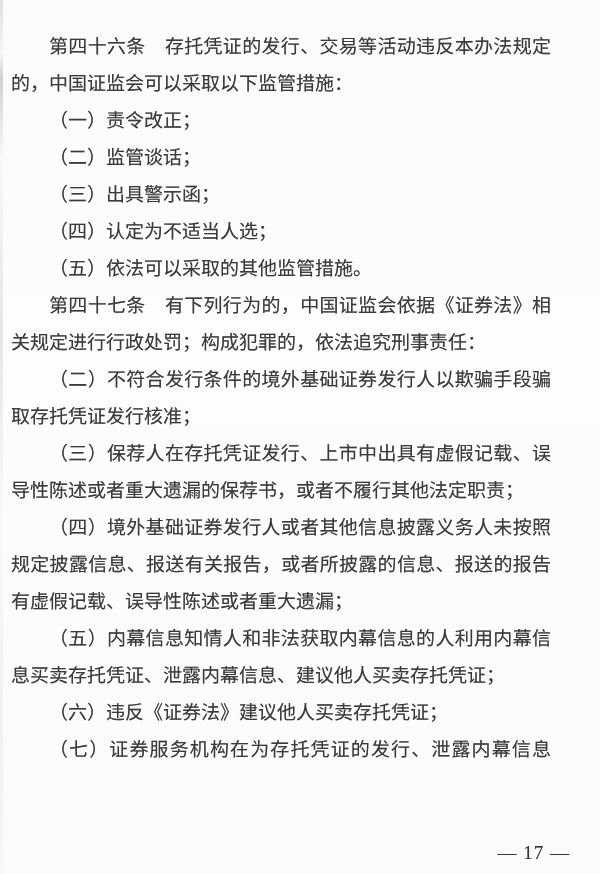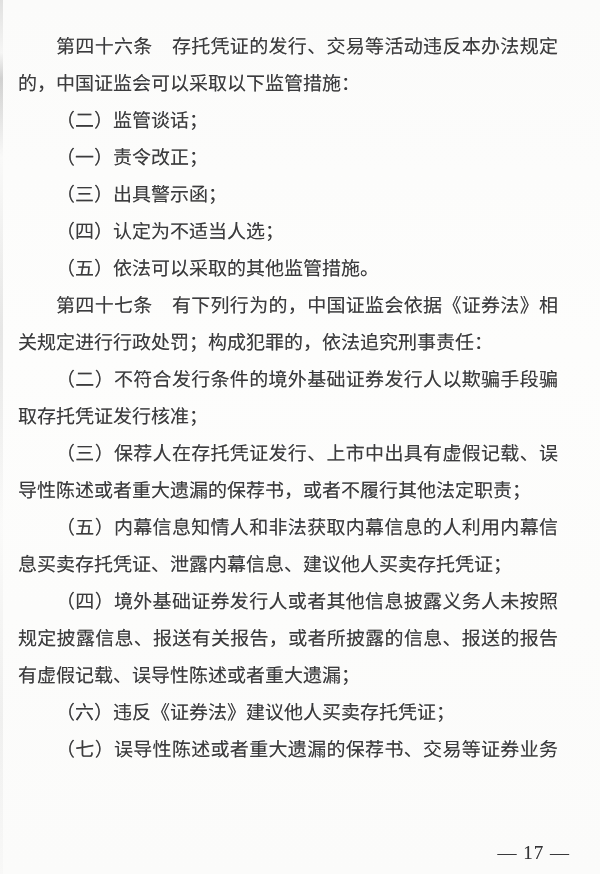--- a/index.html
+++ b/index.html
@@ -35,21 +35,21 @@
       rgba(200,200,200,0.05) 18%,
       rgba(140,140,140,0.20) 38%,
       rgba(200,200,200,0.04) 60%,
       rgba(150,150,150,0.12) 82%,
       rgba(190,190,190,0.05) 100%
     );
     pointer-events: none;
   }
   .doc {
     position: absolute;
-    left: 18px;
+    left: 11px;
     top: 28px;
     width: 540px;
     font-size: 19px;
     line-height: 37px;
     color: #3b3b3d;
     text-align: justify;
     text-shadow: 0 0 0.5px rgba(70,70,70,0.55);
   }
   .para {
     margin: 0;
@@ -70,27 +70,27 @@
     text-shadow: 0 0 0.5px rgba(70,70,70,0.5);
   }
 </style>
 </head>
 <body>
 
 <div class="page" style="background-color: rgb(251, 251, 250);">
   <div class="edge-streak"></div>
   <main class="doc" style="color: rgb(59, 59, 61);">
       <p class="para">第四十六条　存托凭证的发行、交易等活动违反本办法规定的，中国证监会可以采取以下监管措施：</p>
+      <p class="para">（一）责令改正；</p>
       <p class="para">（二）监管谈话；</p>
-      <p class="para">（一）责令改正；</p>
       <p class="para">（三）出具警示函；</p>
       <p class="para">（四）认定为不适当人选；</p>
       <p class="para">（五）依法可以采取的其他监管措施。</p>
       <p class="para">第四十七条　有下列行为的，中国证监会依据《证券法》相关规定进行行政处罚；构成犯罪的，依法追究刑事责任：</p>
       <p class="para">（二）不符合发行条件的境外基础证券发行人以欺骗手段骗取存托凭证发行核准；</p>
       <p class="para">（三）保荐人在存托凭证发行、上市中出具有虚假记载、误导性陈述或者重大遗漏的保荐书，或者不履行其他法定职责；</p>
+      <p class="para">（四）境外基础证券发行人或者其他信息披露义务人未按照规定披露信息、报送有关报告，或者所披露的信息、报送的报告有虚假记载、误导性陈述或者重大遗漏；</p>
       <p class="para">（五）内幕信息知情人和非法获取内幕信息的人利用内幕信息买卖存托凭证、泄露内幕信息、建议他人买卖存托凭证；</p>
-      <p class="para">（四）境外基础证券发行人或者其他信息披露义务人未按照规定披露信息、报送有关报告，或者所披露的信息、报送的报告有虚假记载、误导性陈述或者重大遗漏；</p>
       <p class="para">（六）违反《证券法》建议他人买卖存托凭证；</p>
-      <p class="para continues">（七）误导性陈述或者重大遗漏的保荐书、交易等证券业务</p>
+      <p class="para continues">（七）证券服务机构在为存托凭证的发行、泄露内幕信息</p>
     </main>
   <div class="page-number">— 17 —</div>
 </div>
 
 </body></html>

